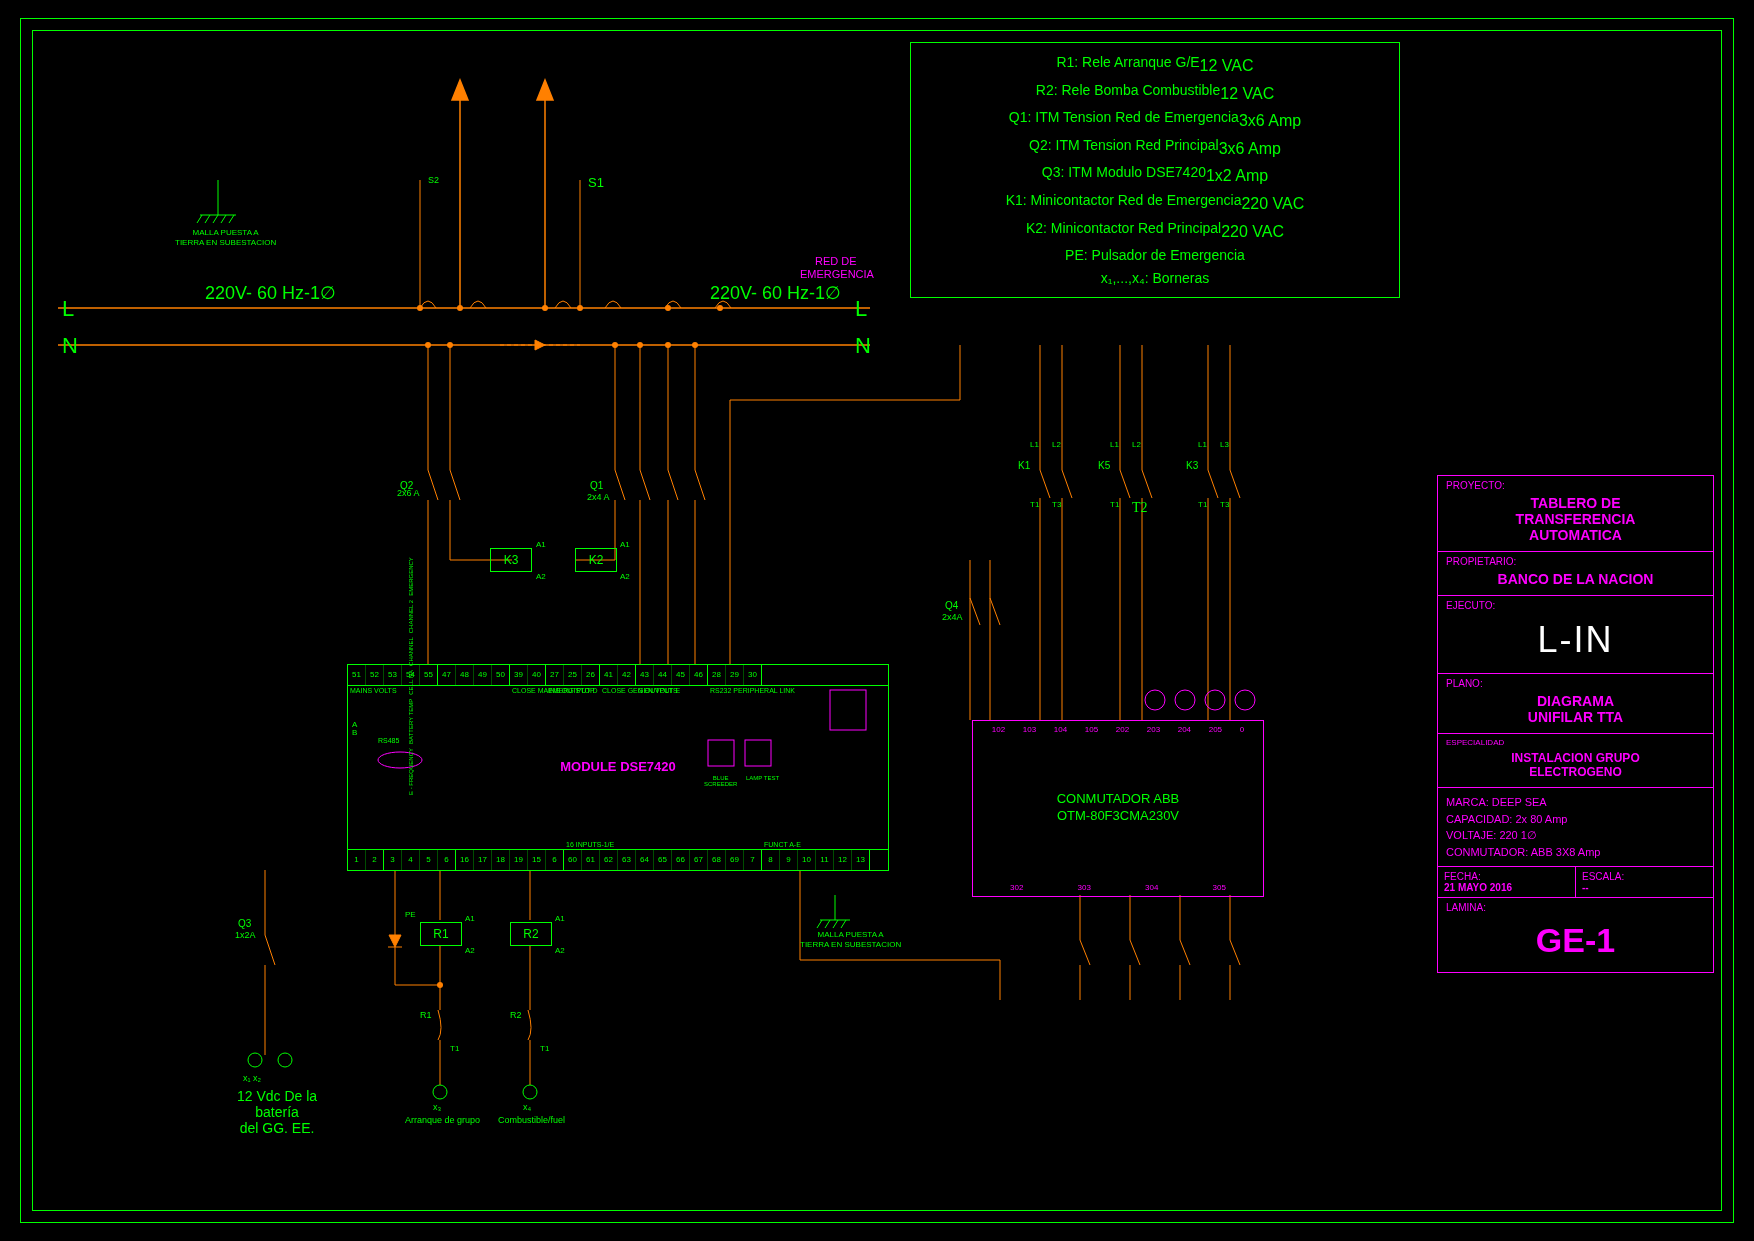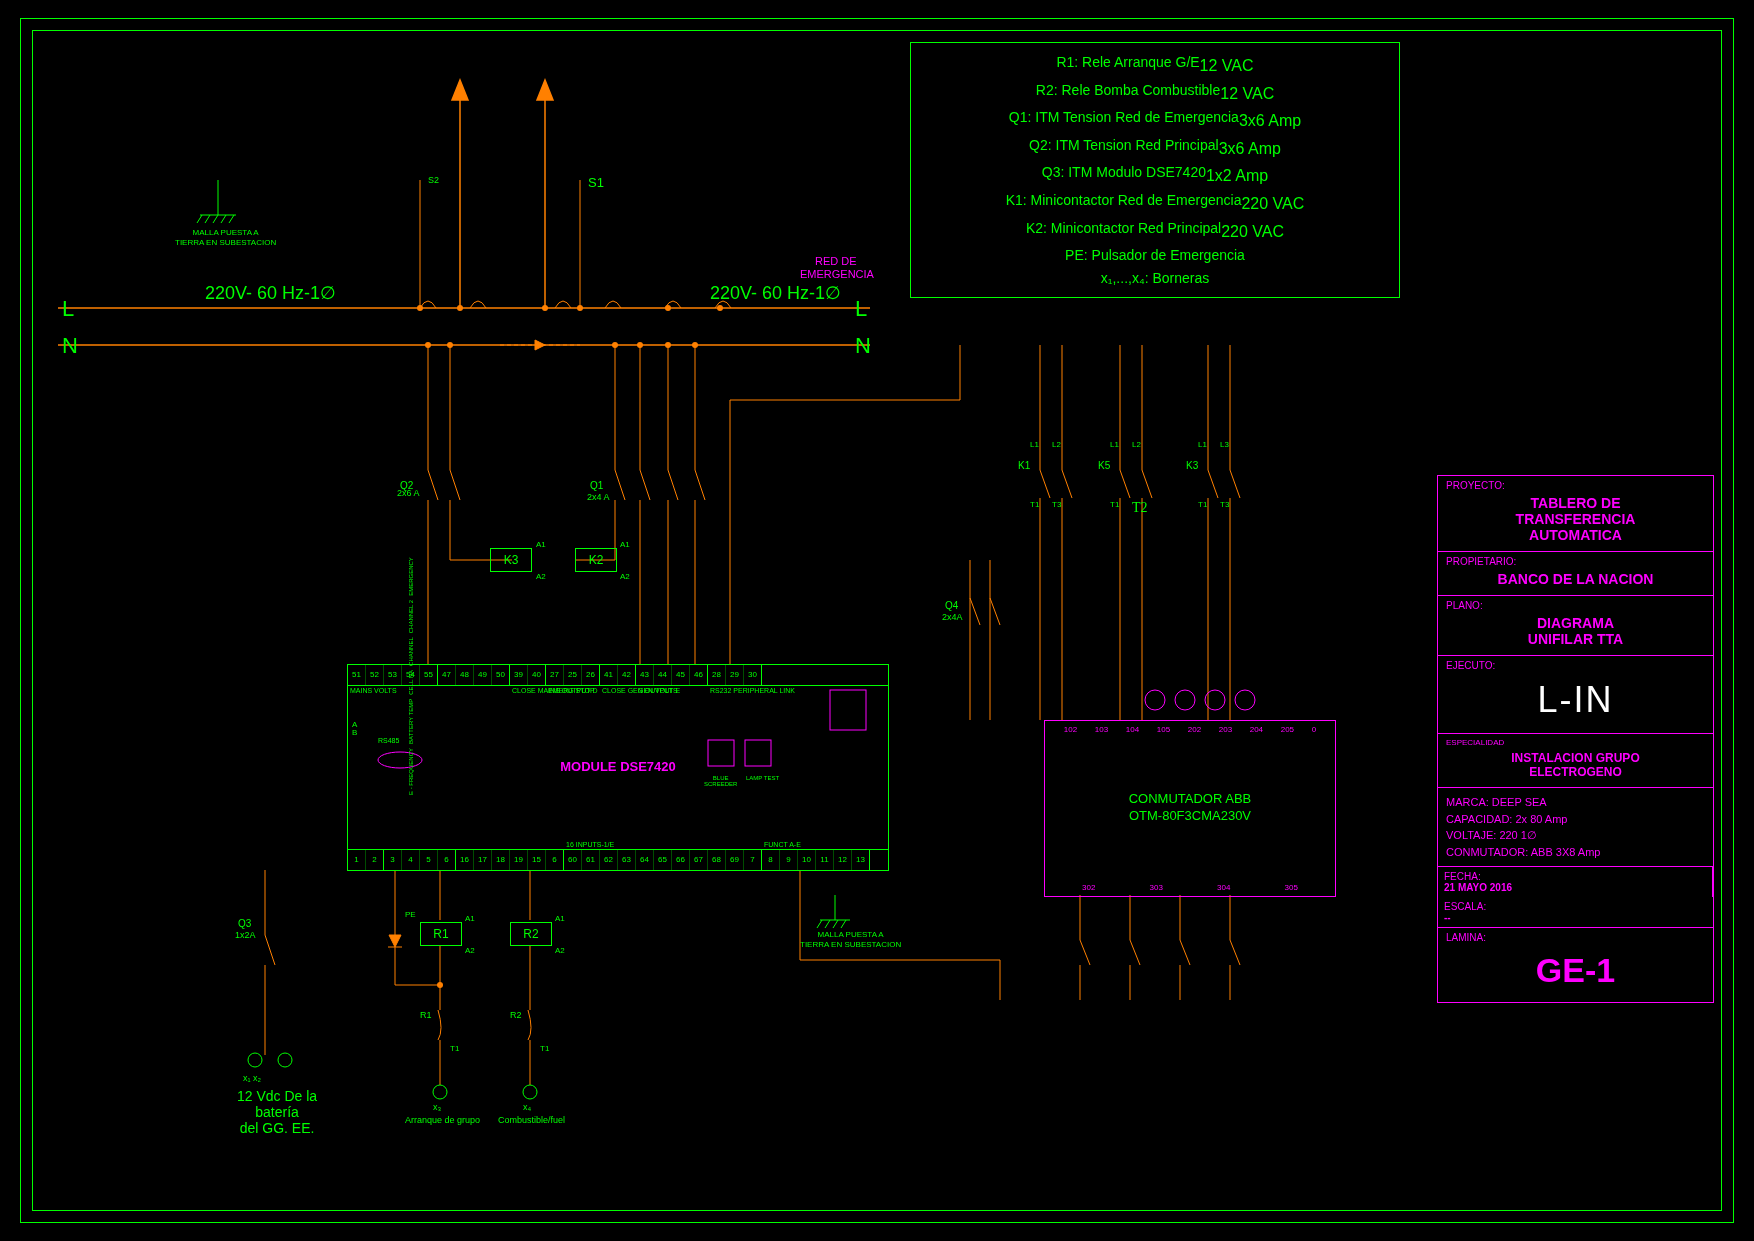--- a/index.html
+++ b/index.html
@@ -51,21 +51,21 @@
   .tb-row {
     border-bottom: 1px solid #ff00ff;
     padding: 4px 8px;
   }
   .tb-row:last-child { border-bottom: none; }
   .tb-label { font-size: 10px; text-align: left; }
   .tb-val { font-weight: bold; text-align: center; font-size: 14px; padding: 4px 0; }
   .tb-big { font-size: 36px; color: #fff; font-weight: normal; text-align:center; padding:8px 0; letter-spacing:2px;}
   .tb-sheet { font-size: 34px; font-weight:bold; color:#ff00ff; text-align:center; padding:8px 0;}
   .tb-spec { font-size:11px; line-height:1.5; padding:6px 8px;}
-  .tb-2col { display:flex;flex-direction:column; }
+  .tb-2col { display:flex; }
   .tb-2col > div { flex:1; padding:4px 6px; font-size:10px;}
   .tb-2col > div:first-child { border-right:1px solid #ff00ff;}
   
   svg.schem {
     position:absolute; left:0; top:0; width:1754px; height:1241px;
     pointer-events:none;
   }
   .g-green { stroke:#00ff00; fill:none; }
   .g-orange { stroke:#ff8000; fill:none; }
   .g-magenta { stroke:#ff00ff; fill:none; }
@@ -92,21 +92,21 @@
     border-right:1px solid rgba(0,255,0,0.3);
   }
   .term:last-child{border-right:none;}
   .dse-title {
     position:absolute; left:50%; top:50%; transform:translate(-50%,-60%);
     color:#ff00ff; font-size:13px; font-weight:bold; white-space:nowrap;
   }
   .dse-sub { position:absolute; color:#00ff00; font-size:7px; white-space:nowrap;}
   
   .commut {
-    position:absolute; left:1044px; top:720px; width:290px; height:175px;
+    position:absolute; left:972px; top:720px; width:290px; height:175px;
     border:1px solid #ff00ff;
   }
   .commut-title { color:#00ff00; font-size:13px; text-align:center; margin-top:70px; line-height:1.3;}
   .commut .pins-top, .commut .pins-bot {
     position:absolute; left:10px; right:10px;
     display:flex; justify-content:space-around;
     color:#ff00ff; font-size:8px;
   }
   .commut .pins-top{top:4px;}
   .commut .pins-bot{bottom:4px;}
@@ -554,27 +554,27 @@
       <div class="tb-label">PROYECTO:</div>
       <div class="tb-val" style="white-space:pre;">TABLERO DE
 TRANSFERENCIA
 AUTOMATICA</div>
     </div>
     <div class="tb-row">
       <div class="tb-label">PROPIETARIO:</div>
       <div class="tb-val">BANCO DE LA NACION</div>
     </div>
     <div class="tb-row">
+      <div class="tb-label">EJECUTO:</div>
+      <div class="tb-big">L-IN</div>
+    </div>
+    <div class="tb-row">
       <div class="tb-label">PLANO:</div>
       <div class="tb-val" style="white-space:pre;">DIAGRAMA
 UNIFILAR TTA</div>
-    </div>
-    <div class="tb-row">
-      <div class="tb-label">EJECUTO:</div>
-      <div class="tb-big">L-IN</div>
     </div>
     <div class="tb-row">
       <div class="tb-label" style="font-size:8px;">ESPECIALIDAD</div>
       <div class="tb-val" style="font-size:12px; white-space:pre;">INSTALACION GRUPO
 ELECTROGENO</div>
     </div>
     <div class="tb-row tb-spec">
         <div>MARCA: DEEP SEA</div>
         <div>CAPACIDAD: 2x 80 Amp</div>
         <div>VOLTAJE: 220  1∅</div>

